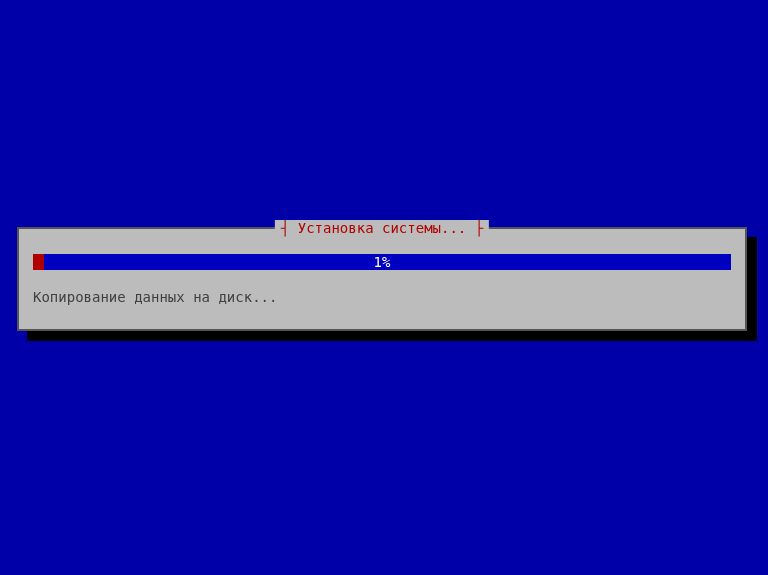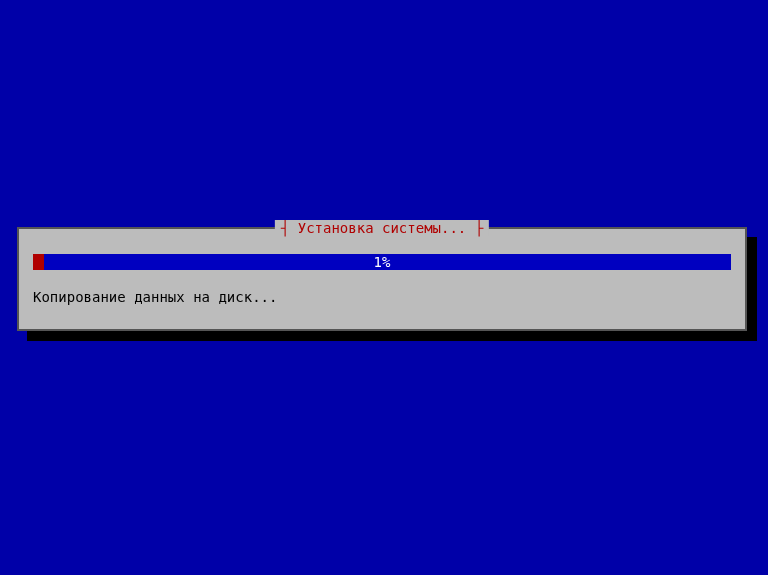--- a/index.html
+++ b/index.html
@@ -78,21 +78,21 @@
       justify-content: center;
       color: #FFFFFF;
       font-family: monospace;
       font-size: 14px;
     }
 
     .status-text {
       position: absolute;
       left: 14px;
       top: 60px;
-      color: #000000;
+      color: #404040;
       font-family: monospace;
       font-size: 14px;
     }
   </style>
 </head>
 <body>
 
 <div class="dialog-shadow"></div>
 
 <div class="dialog">

